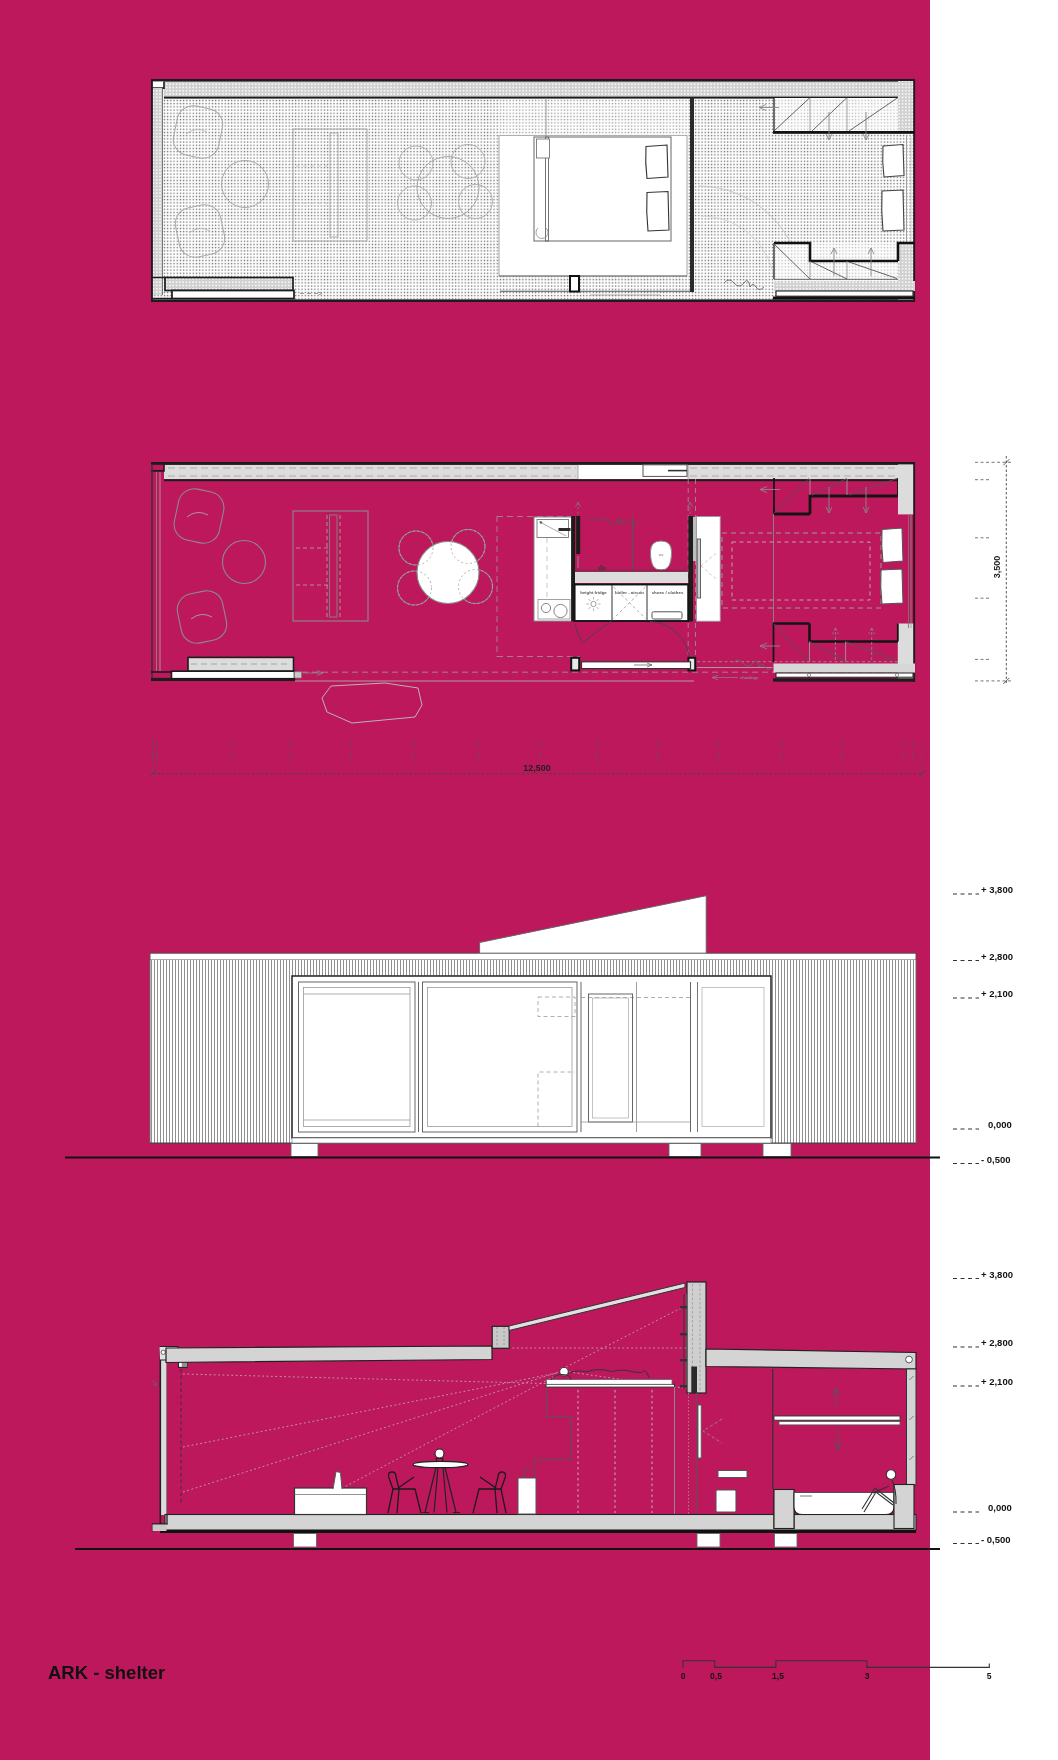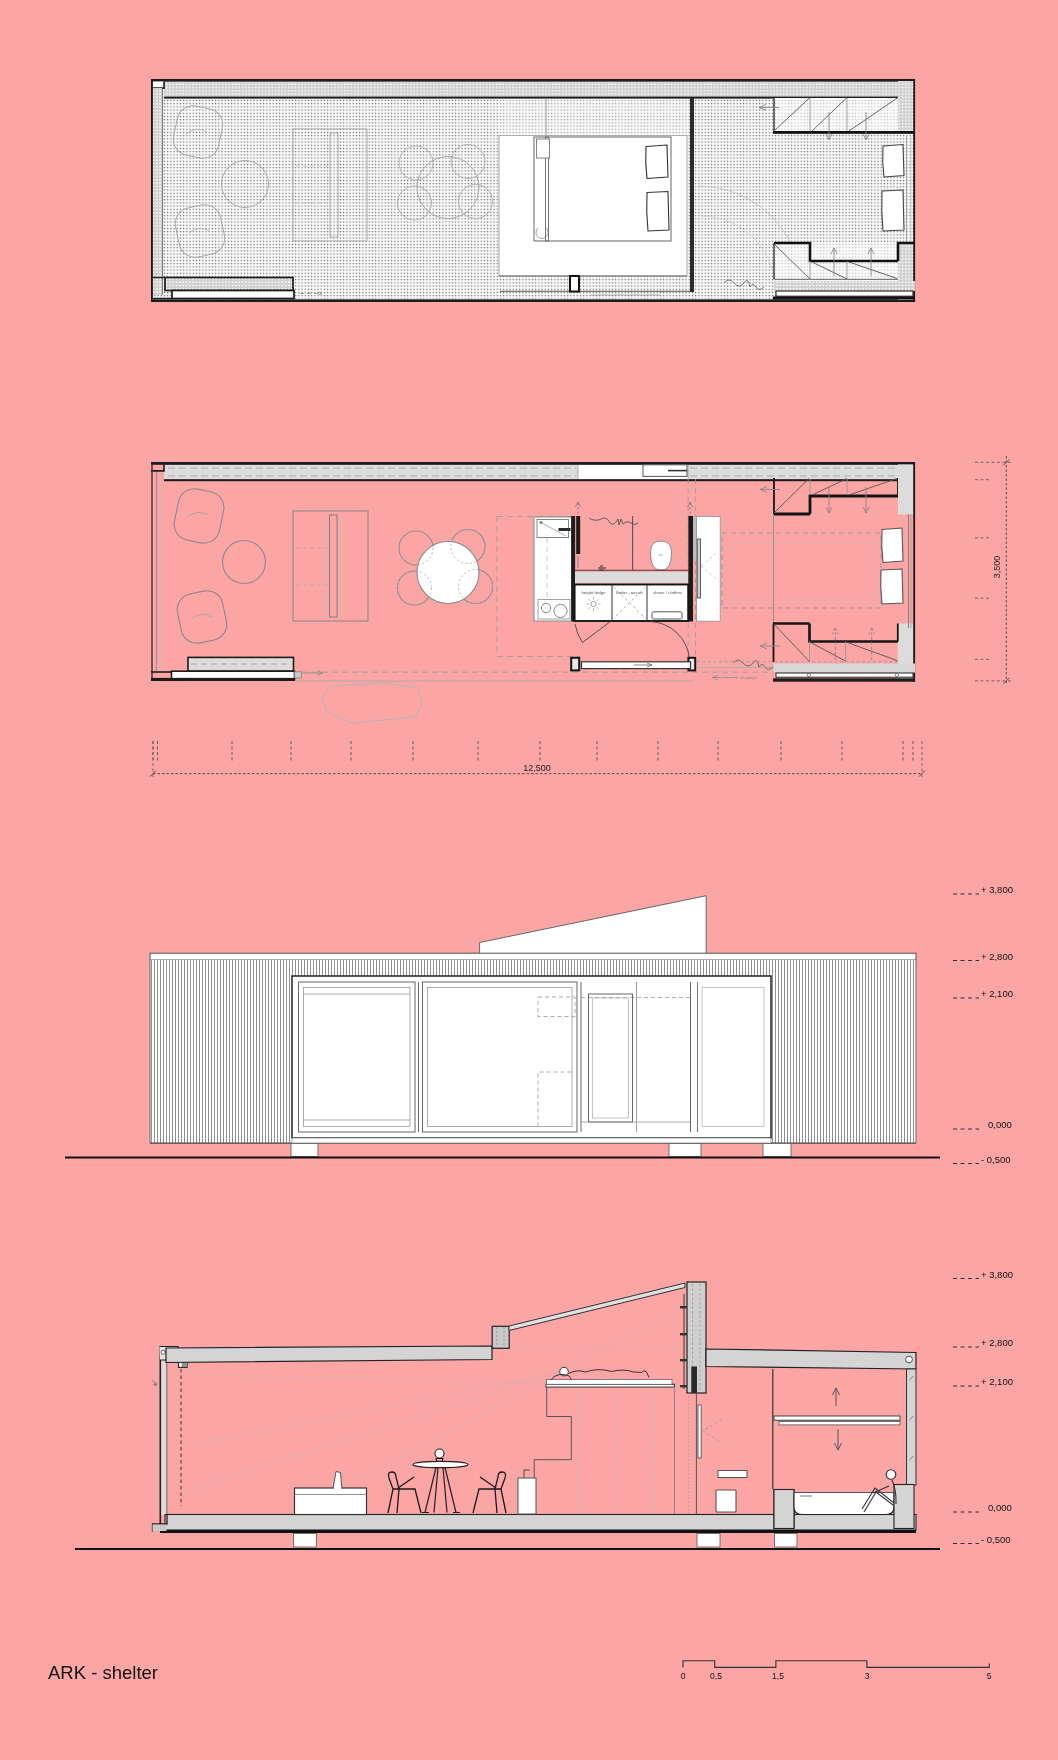--- a/index.html
+++ b/index.html
@@ -1,16 +1,16 @@
 <!DOCTYPE html>
 <html><head>
 <meta charset="utf-8">
 <style>
 html,body{margin:0;padding:0;background:#ffffff;}
-#sheet{width:1058px;height:1760px;position:relative;background:#fca5a5;font-family:"Liberation Sans", sans-serif;}
+#sheet{width:930px;height:1760px;position:relative;background:#be185d;font-family:"Liberation Sans", sans-serif;font-weight:bold;}
 svg{position:absolute;top:0;left:0;}
 text{font-family:"Liberation Sans", sans-serif;}
 </style>
 </head>
 <body>
 <div id="sheet">
 <svg width="1058" height="1760" viewBox="0 0 1058 1760">
 <defs>
 <pattern id="dots" width="3.2" height="3.2" patternUnits="userSpaceOnUse">
 <rect width="3.2" height="3.2" fill="#ffffff"></rect>

